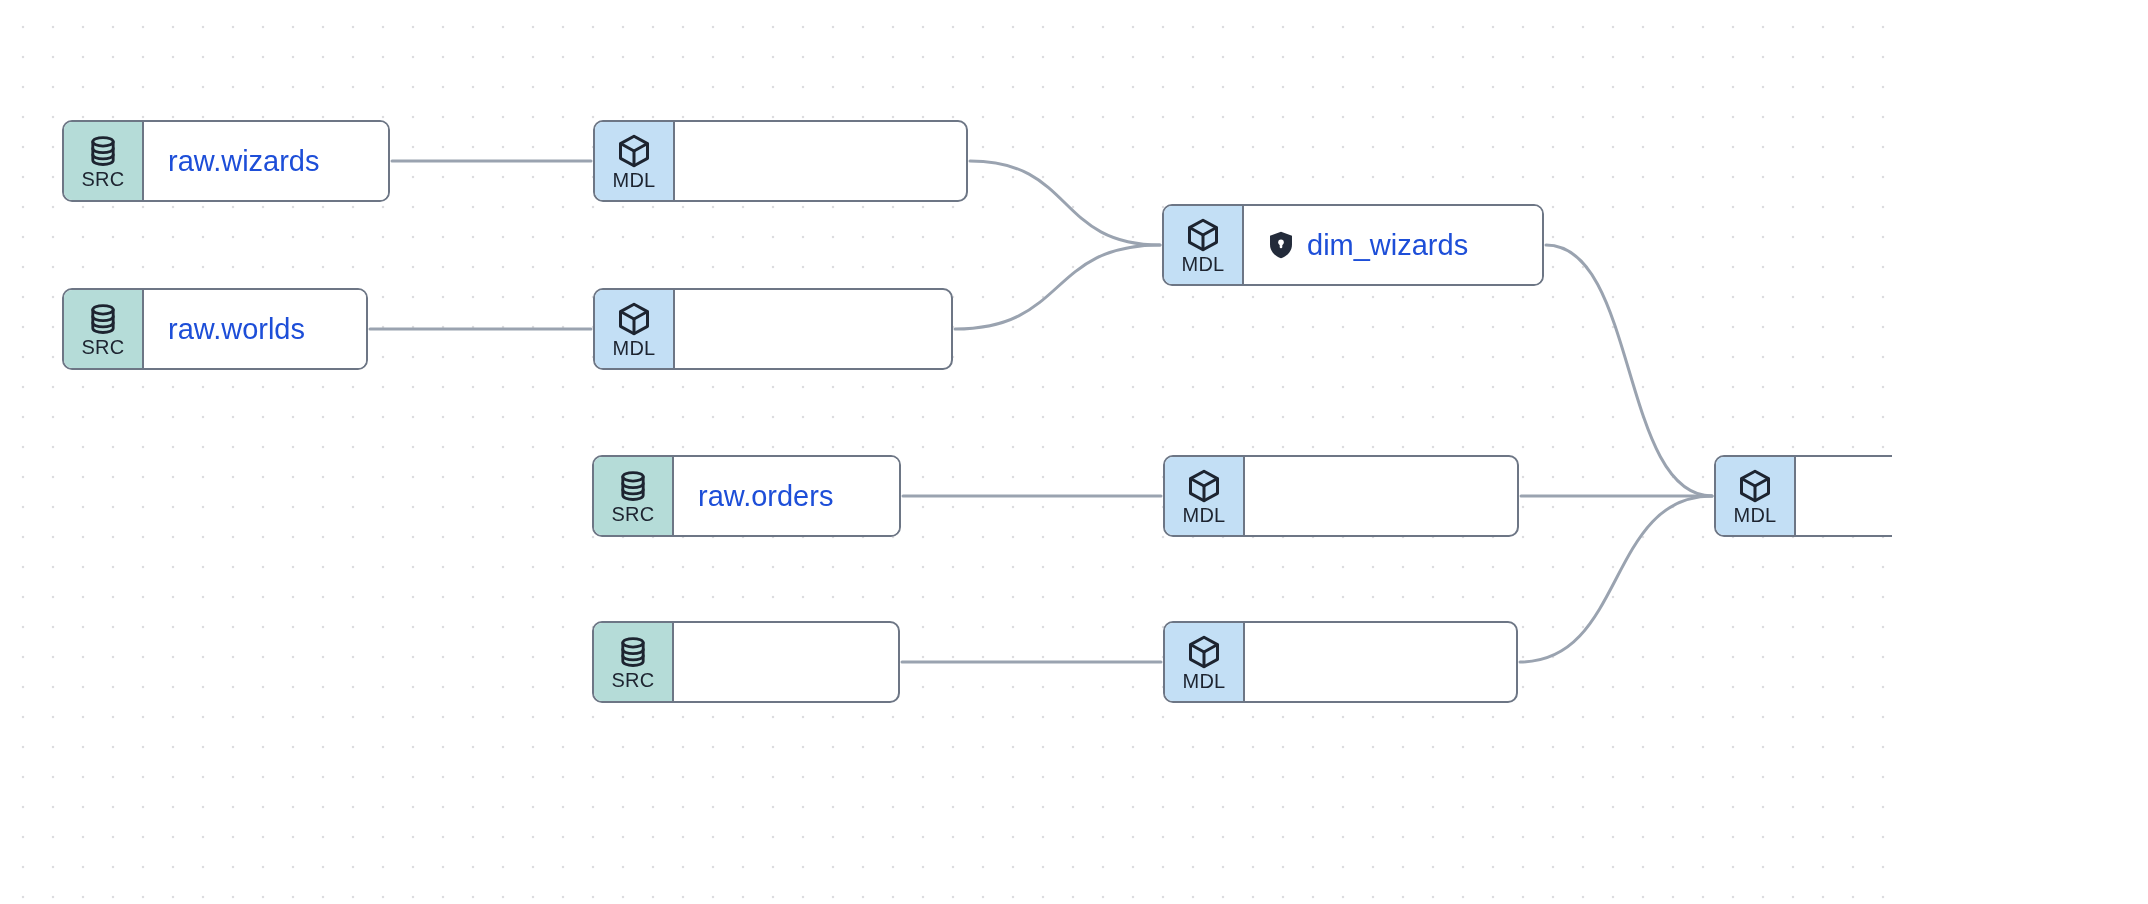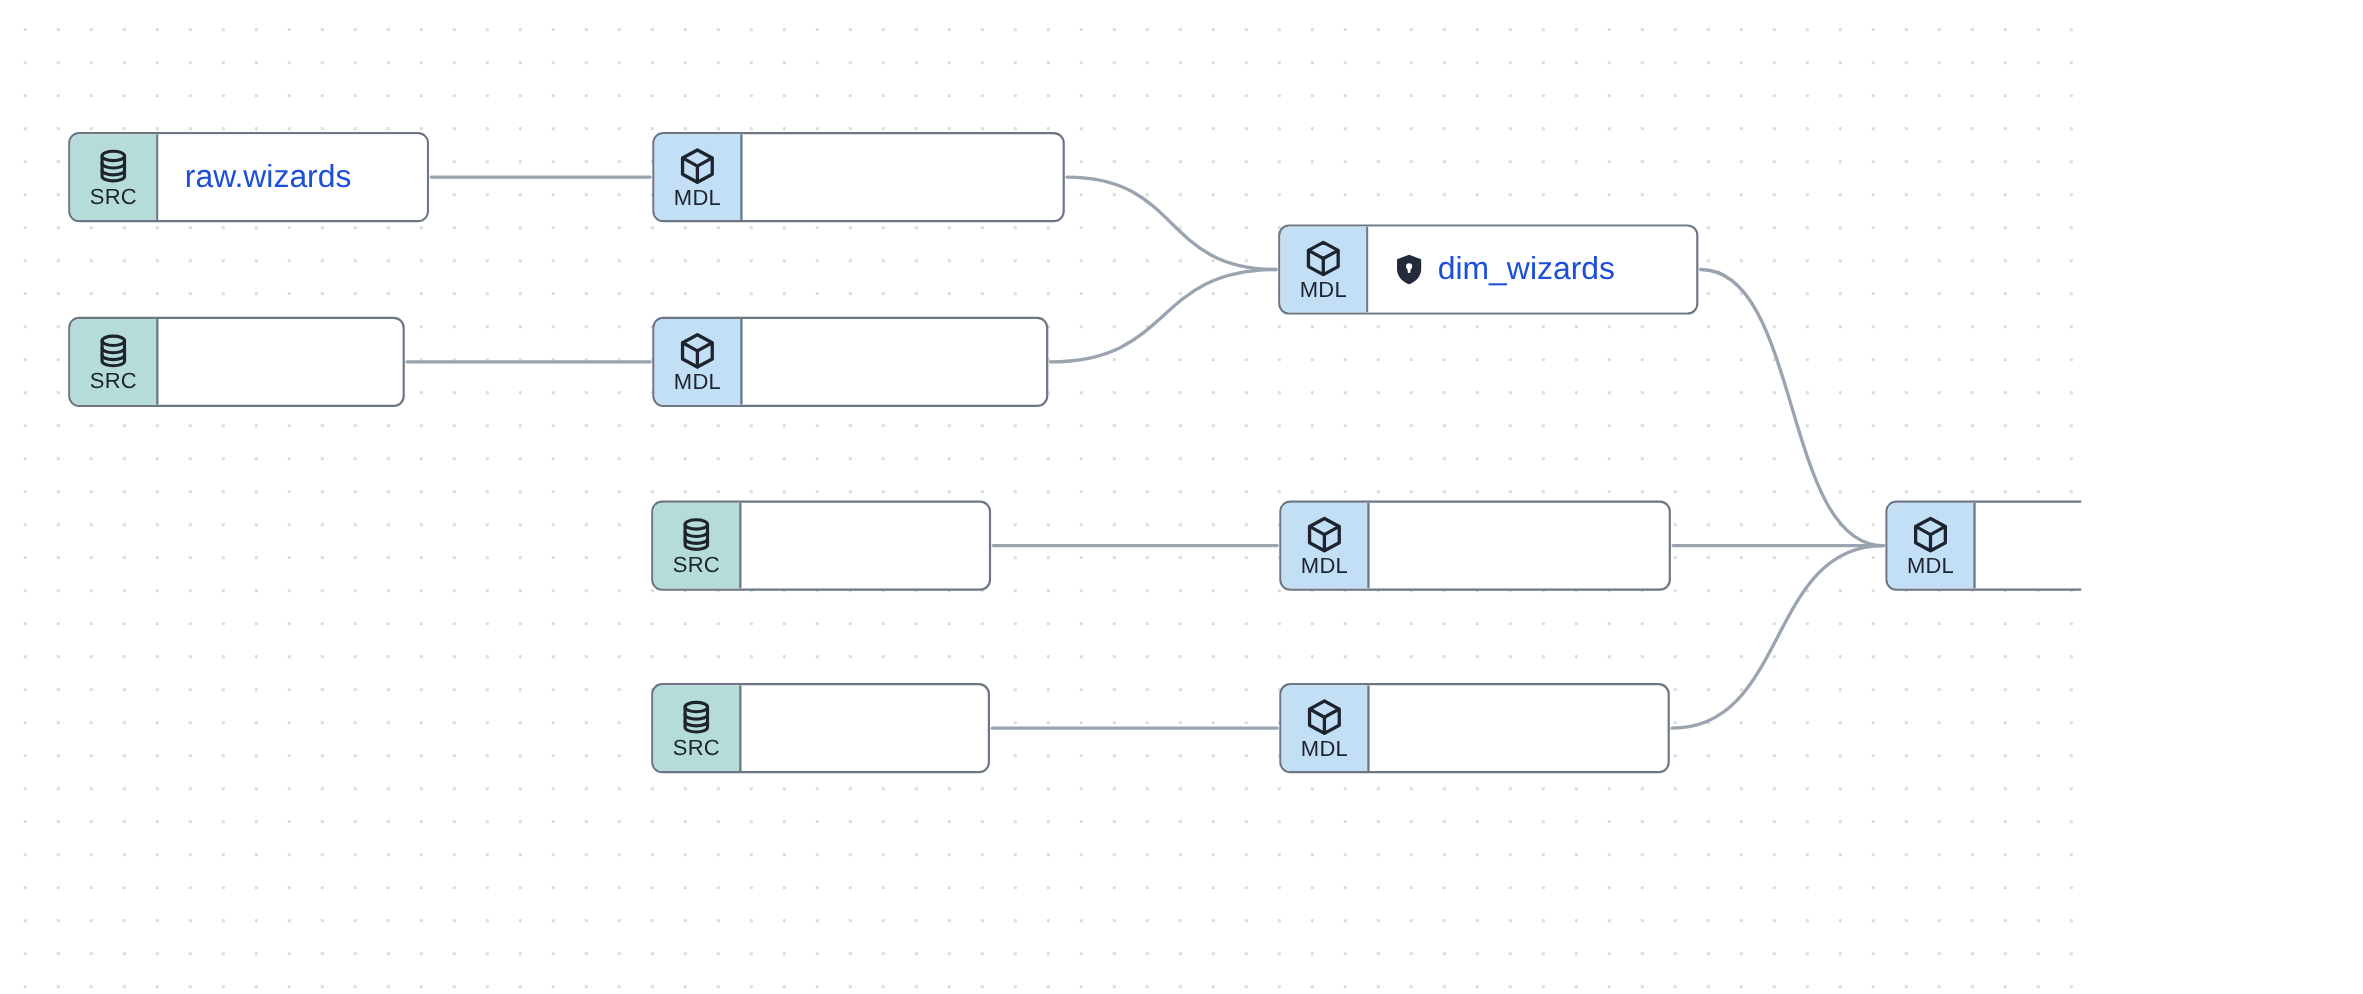--- a/index.html
+++ b/index.html
@@ -140,30 +140,36 @@
       <div class="node src" style="left: 62px; top: 288px; width: 306px;">
         <div class="node-badge">
           <span class="badge-icon"><svg width="34" height="34" viewBox="0 0 24 24" fill="none" stroke="#1d2430" stroke-width="2" stroke-linecap="round" stroke-linejoin="round">
               <ellipse cx="12" cy="5.5" rx="7.2" ry="3"></ellipse>
               <path d="M4.8 5.5v13c0 1.66 3.22 3 7.2 3s7.2-1.34 7.2-3v-13"></path>
               <path d="M4.8 10.2c0 1.66 3.22 3 7.2 3s7.2-1.34 7.2-3"></path>
               <path d="M4.8 14.6c0 1.66 3.22 3 7.2 3s7.2-1.34 7.2-3"></path>
             </svg></span>
           <span class="badge-text">SRC</span>
         </div>
+        <div class="node-body">
+          <span class="node-label">raw.worlds</span>
+        </div>
       </div>
       <div class="node src" style="left: 592px; top: 455px; width: 309px;">
         <div class="node-badge">
           <span class="badge-icon"><svg width="34" height="34" viewBox="0 0 24 24" fill="none" stroke="#1d2430" stroke-width="2" stroke-linecap="round" stroke-linejoin="round">
               <ellipse cx="12" cy="5.5" rx="7.2" ry="3"></ellipse>
               <path d="M4.8 5.5v13c0 1.66 3.22 3 7.2 3s7.2-1.34 7.2-3v-13"></path>
               <path d="M4.8 10.2c0 1.66 3.22 3 7.2 3s7.2-1.34 7.2-3"></path>
               <path d="M4.8 14.6c0 1.66 3.22 3 7.2 3s7.2-1.34 7.2-3"></path>
             </svg></span>
           <span class="badge-text">SRC</span>
+        </div>
+        <div class="node-body">
+          <span class="node-label">raw.orders</span>
         </div>
       </div>
       <div class="node src" style="left: 592px; top: 621px; width: 308px;">
         <div class="node-badge">
           <span class="badge-icon"><svg width="34" height="34" viewBox="0 0 24 24" fill="none" stroke="#1d2430" stroke-width="2" stroke-linecap="round" stroke-linejoin="round">
               <ellipse cx="12" cy="5.5" rx="7.2" ry="3"></ellipse>
               <path d="M4.8 5.5v13c0 1.66 3.22 3 7.2 3s7.2-1.34 7.2-3v-13"></path>
               <path d="M4.8 10.2c0 1.66 3.22 3 7.2 3s7.2-1.34 7.2-3"></path>
               <path d="M4.8 14.6c0 1.66 3.22 3 7.2 3s7.2-1.34 7.2-3"></path>
             </svg></span>

